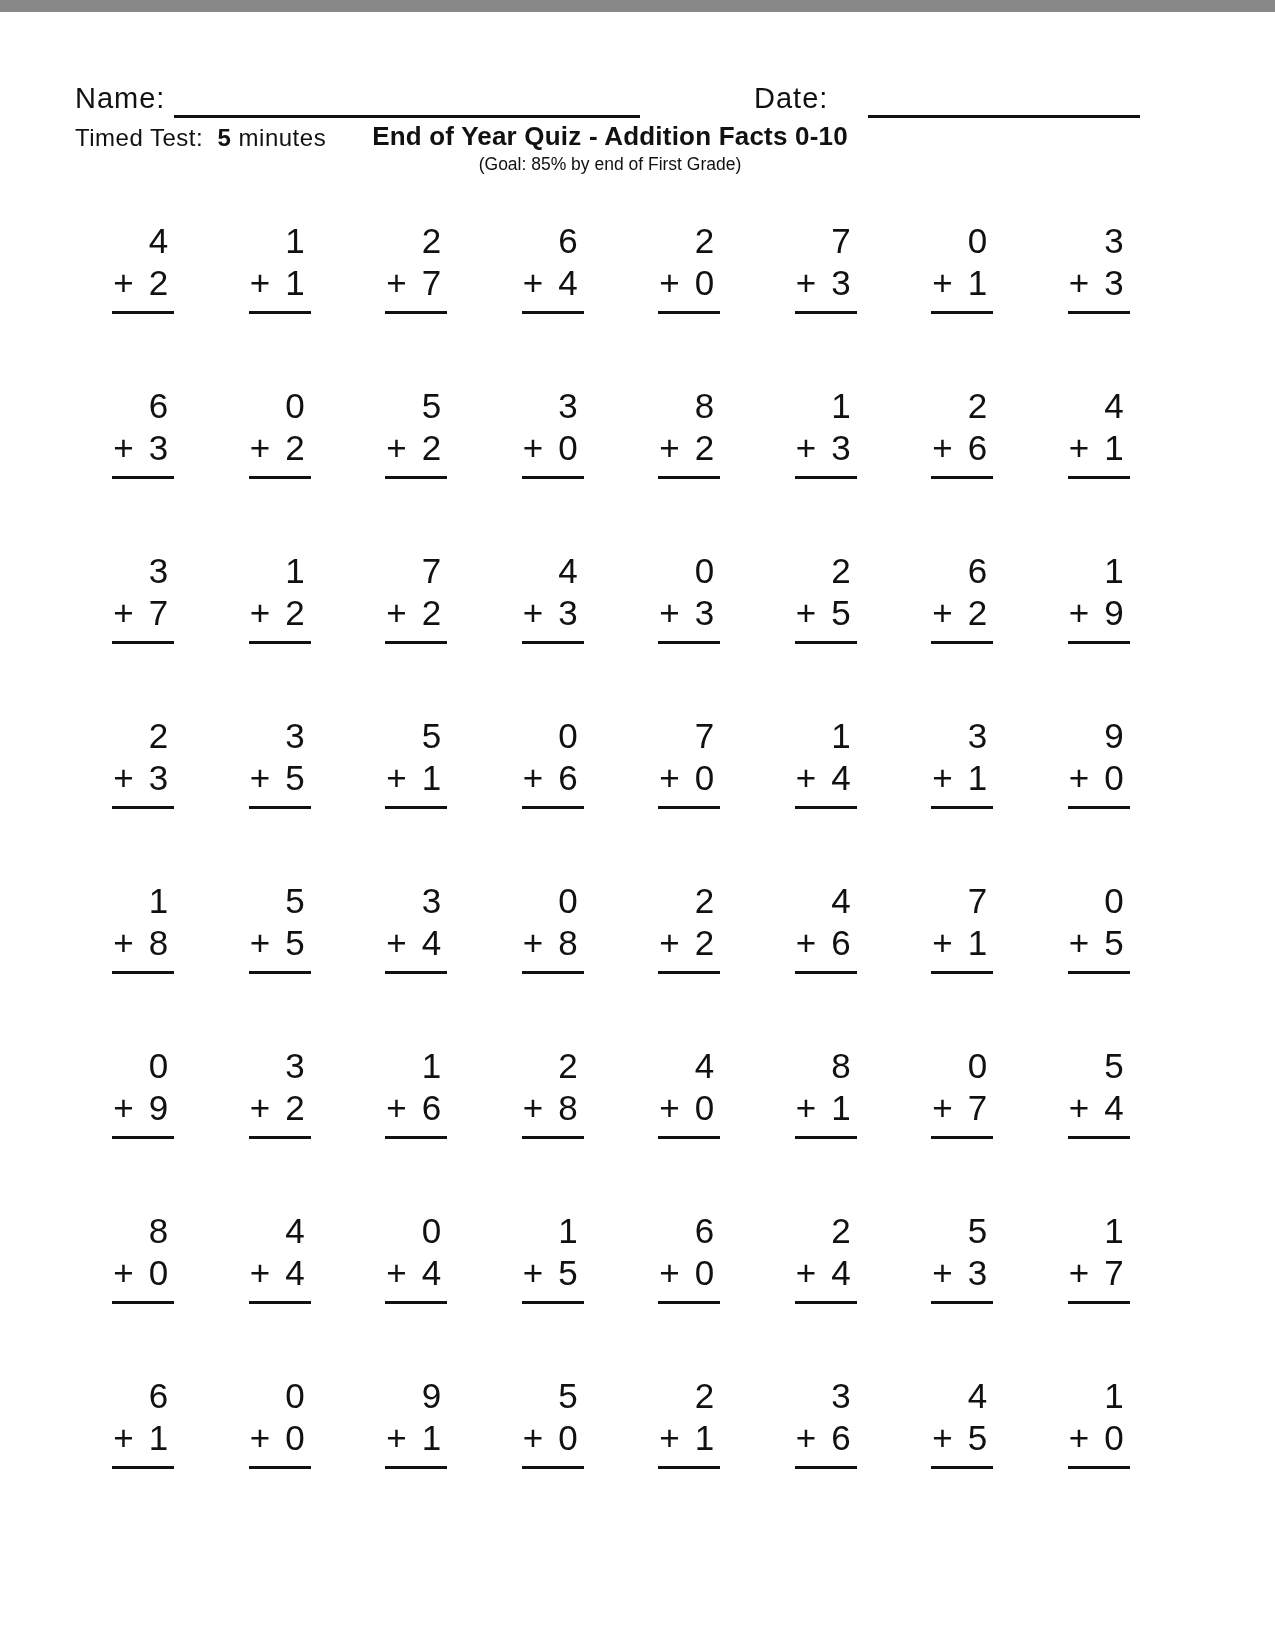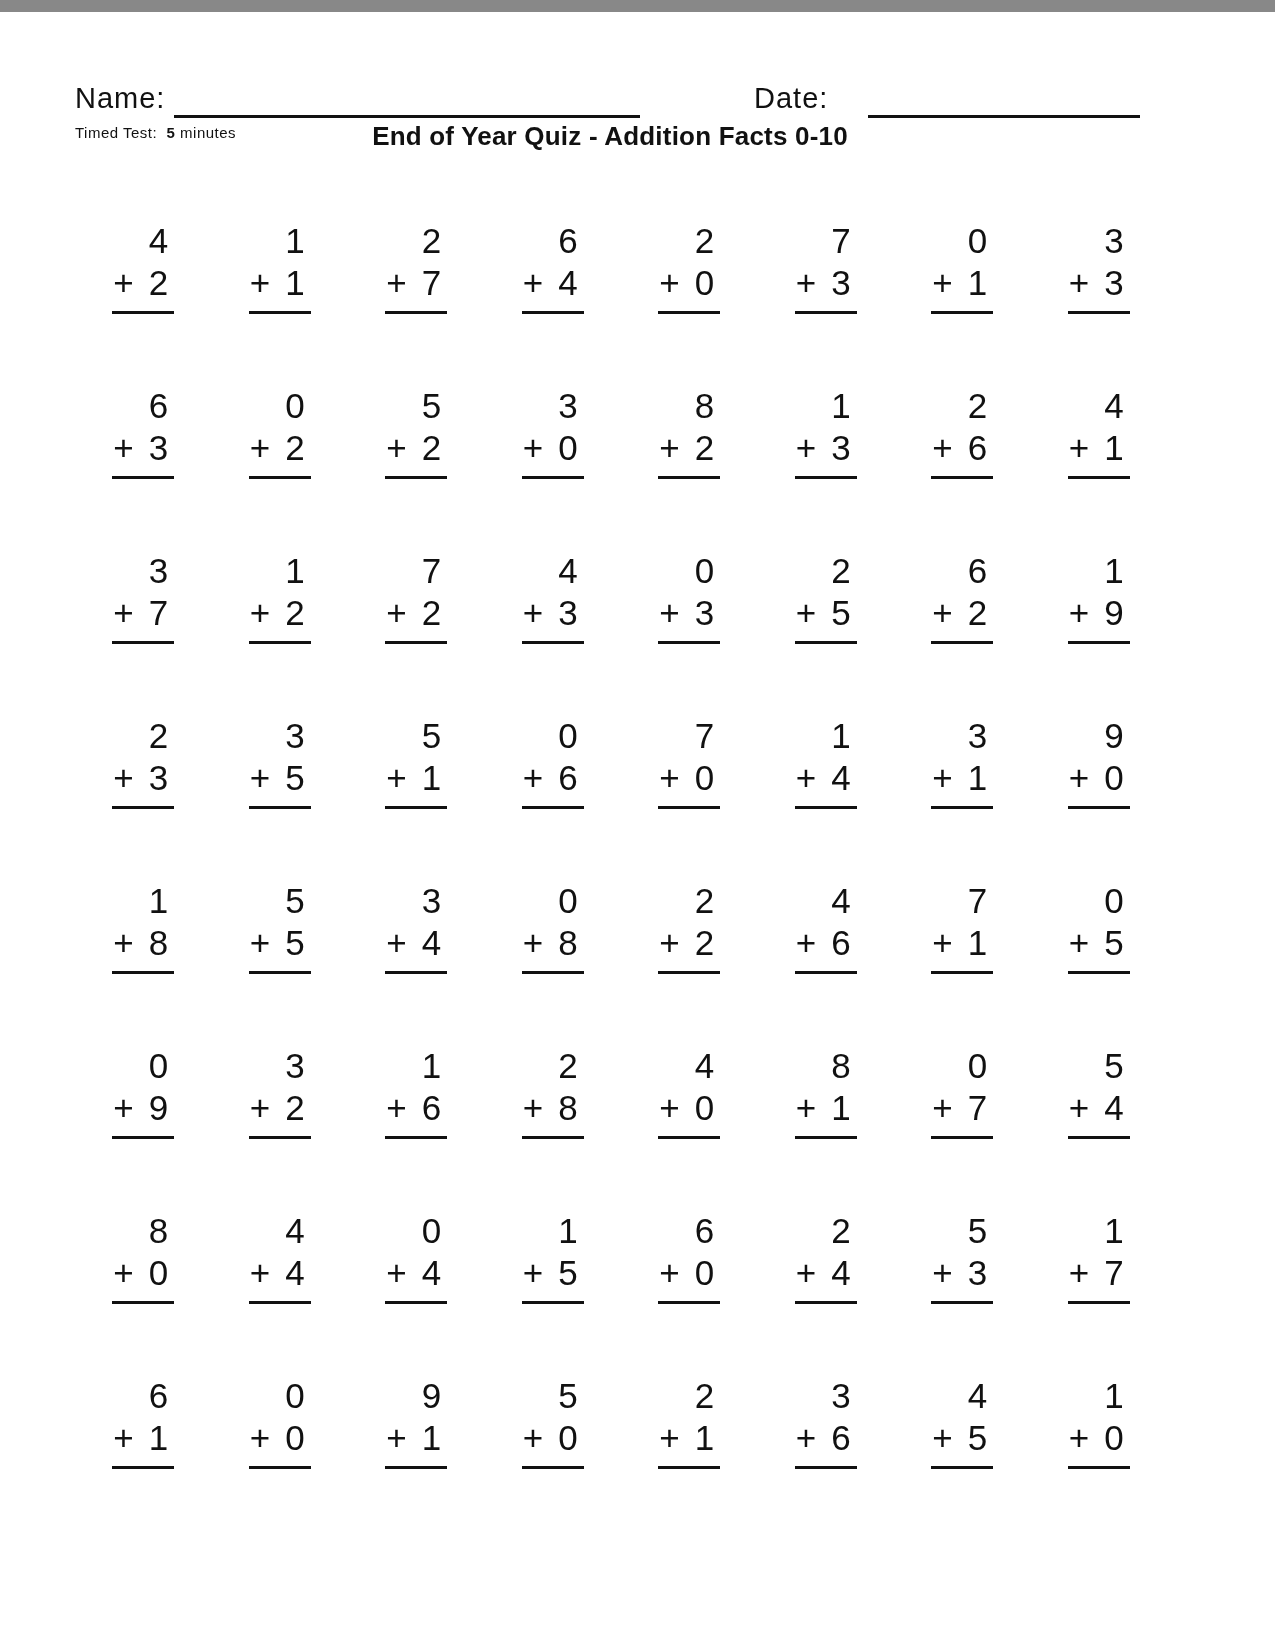--- a/index.html
+++ b/index.html
@@ -28,21 +28,21 @@
   .date-label{
     position:absolute; left:754px; top:70px;
     font-size:29px; letter-spacing:1px;
   }
   .date-line{
     position:absolute; left:868px; top:103px;
     width:272px; height:3px; background:var(--ink);
   }
   .timed-row{
     position:absolute; left:75px; top:112px;
-    font-size:15px; letter-spacing:0.5px;
+    font-size:24px; letter-spacing:0.5px;
   }
   .timed-row .bold{ font-weight:bold; }
   .title{
     position:absolute; left:290px; top:109px; width:640px;
     text-align:center;
     font-size:26px; font-weight:bold; letter-spacing:0.2px;
   }
   .subtitle{
     position:absolute; left:290px; top:142px; width:640px;
     text-align:center;
@@ -84,20 +84,21 @@
   <span class="date-label">Date:</span>
   <div class="date-line"></div>
 
   <div class="timed-row">
     <span>Timed Test:</span>&nbsp;
     <span class="bold">5</span>
     <span>minutes</span>
   </div>
 
   <div class="title">End of Year Quiz - Addition Facts 0-10</div>
+  <div class="subtitle">(Goal: 85% by end of First Grade)</div>
 
   <div class="grid" id="grid">
       <div class="problem">
         <div class="p-top">4</div>
         <div class="p-bottom">
           <span class="plus">+</span>
           <span>2</span>
         </div>
         <div class="answer-space"></div>
       </div>

